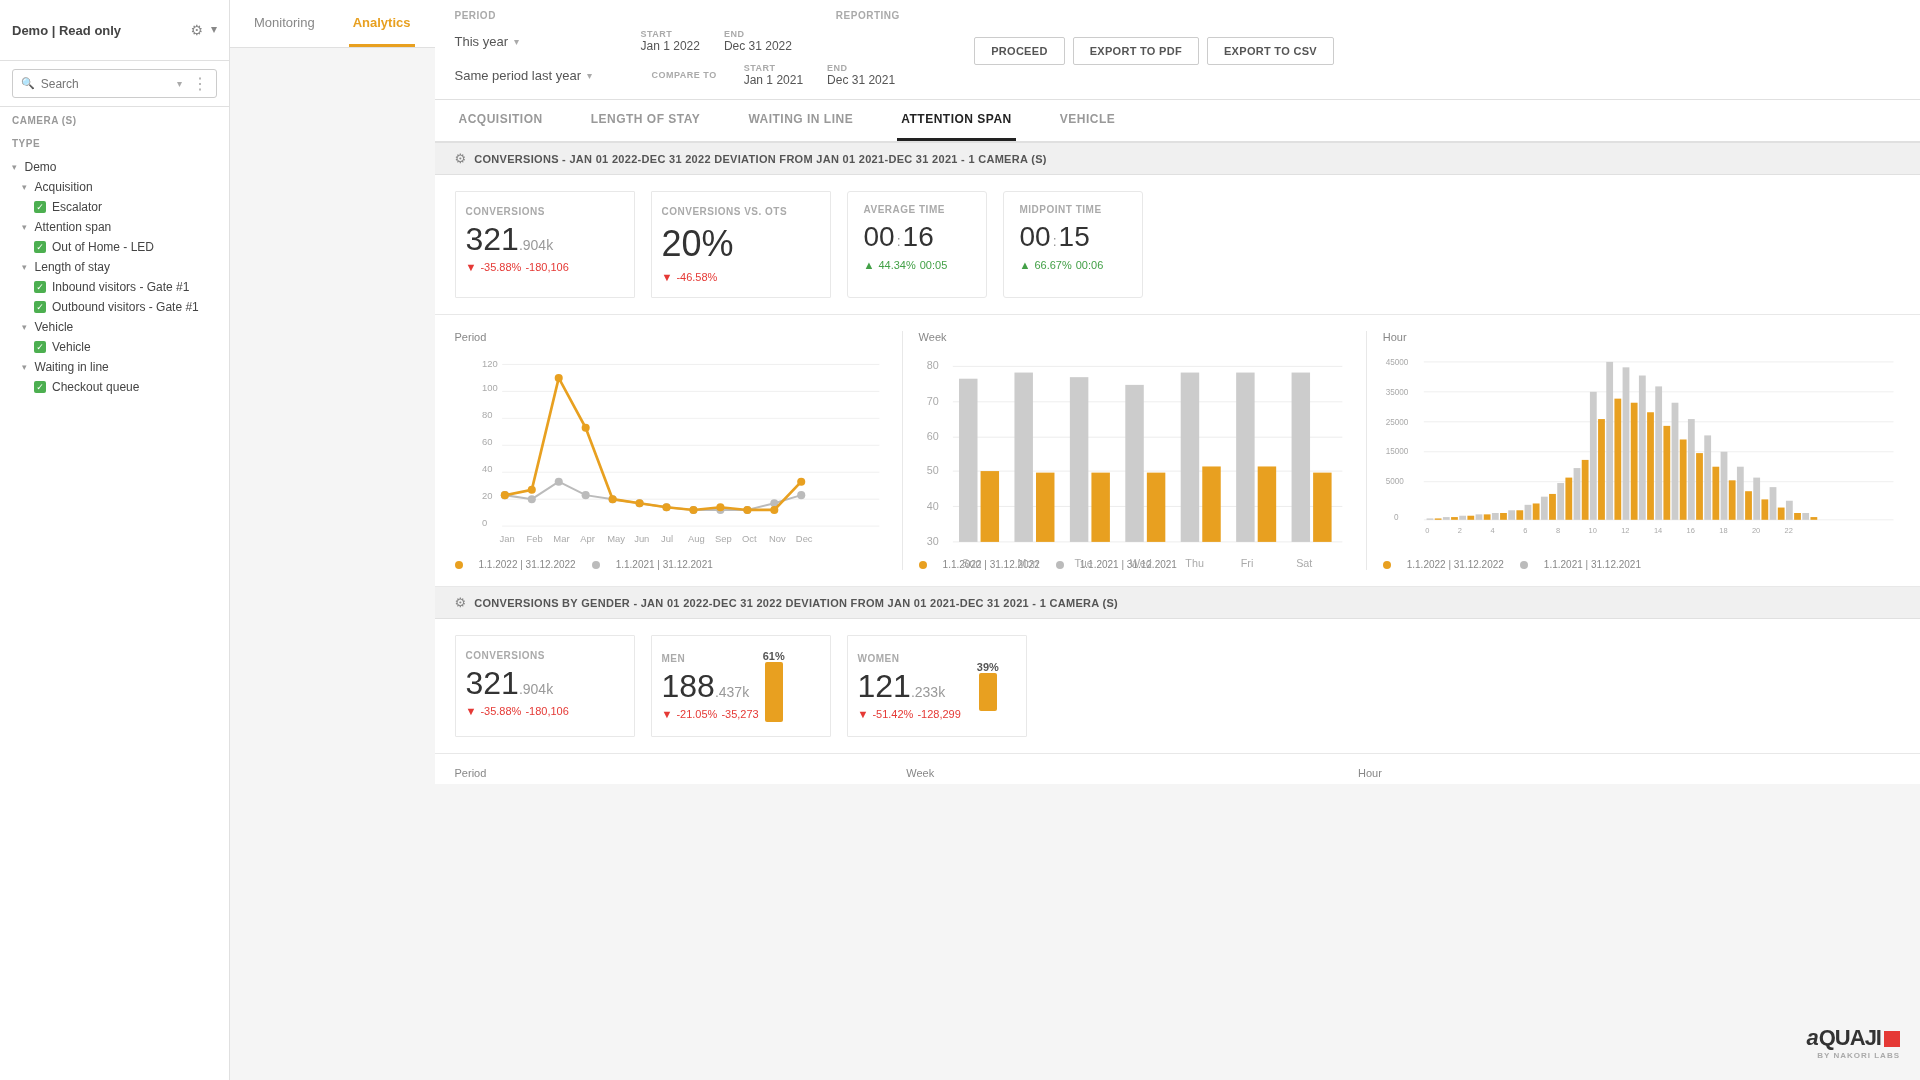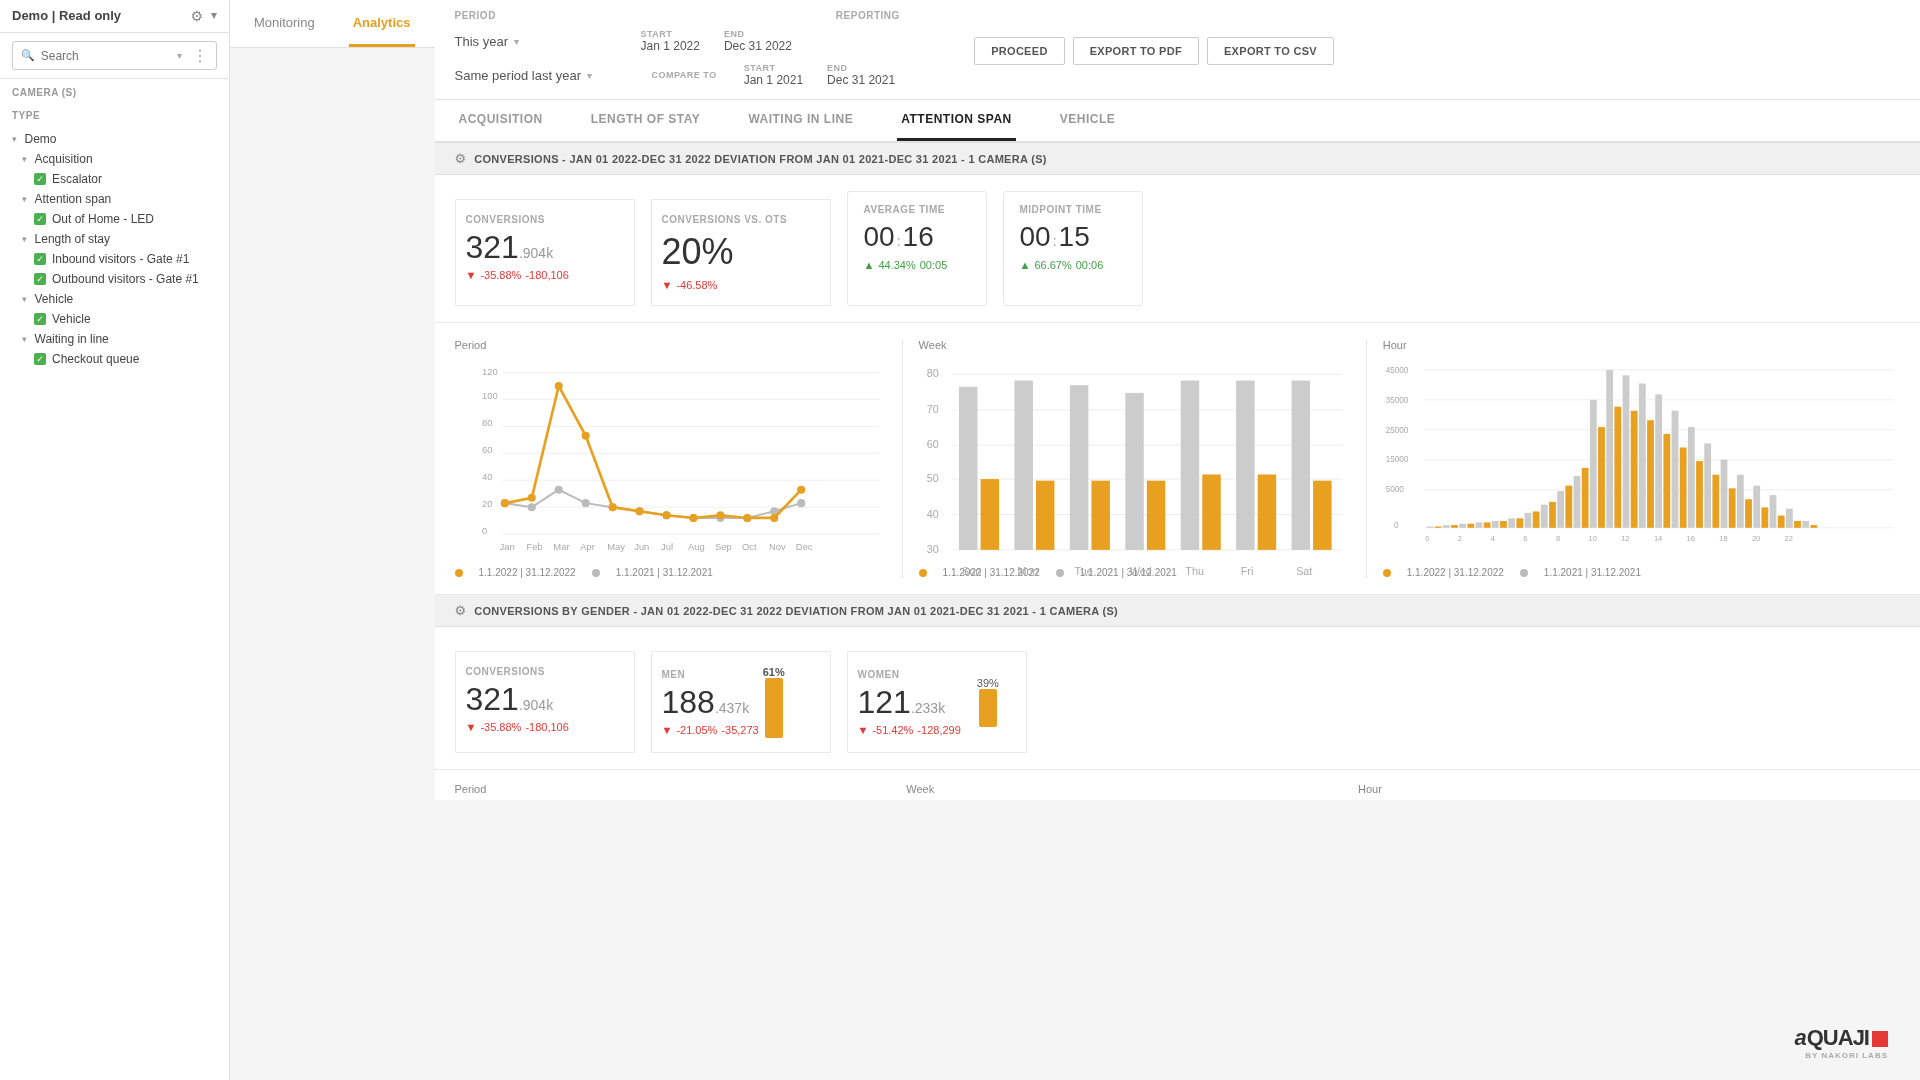--- a/index.html
+++ b/index.html
@@ -1,20 +1,20 @@
 <!DOCTYPE html>
 <html><head>
   <meta charset="utf-8">
   <style>
     * { box-sizing: border-box; margin: 0; padding: 0; }
     body { font-family: 'Segoe UI', Arial, sans-serif; background: #f5f5f5; display: flex; height: 1080px; width: 1920px; overflow: hidden; font-size: 12px; color: #333; }
 
     
     #sidebar { width: 230px; background: #fff; border-right: 1px solid #e0e0e0; display: flex; flex-direction: column; height: 100%; }
-    .sidebar-header { padding: 8px 12px; display: flex; align-items: flex-start; justify-content: space-between; border-bottom: 1px solid #e0e0e0; }
+    .sidebar-header { padding: 22px 12px; display: flex; align-items: flex-end; justify-content: space-between; border-bottom: 1px solid #e0e0e0; }
     .sidebar-title { font-weight: 600; font-size: 13px; color: #444; }
     .sidebar-icons { display: flex; gap: 8px; color: #888; }
     .sidebar-search { padding: 8px 12px; border-bottom: 1px solid #e0e0e0; }
     .sidebar-search-box { display: flex; align-items: center; border: 1px solid #ccc; border-radius: 3px; padding: 4px 8px; gap: 6px; background: #fff; width: 100%; }
     .sidebar-search-box input { border: none; outline: none; font-size: 12px; width: 100%; color: #555; }
     .search-icon-small { color: #aaa; font-size: 11px; }
     .sidebar-section-label { padding: 8px 12px 4px; font-size: 10px; font-weight: 700; color: #999; letter-spacing: 0.5px; }
     .sidebar-tree { padding: 4px 0; overflow-y: auto; flex: 1; }
     .tree-item { padding: 3px 12px; display: flex; align-items: center; gap: 6px; cursor: pointer; }
     .tree-item .arrow { color: #999; font-size: 9px; margin-right: 2px; }
@@ -41,36 +41,36 @@
     .a-tab { font-size: 12px; font-weight: 600; color: #999; padding: 12px 4px; border-bottom: 3px solid transparent; cursor: pointer; letter-spacing: 0.5px; text-transform: uppercase; }
     .a-tab.active { color: #222; border-bottom-color: #222; }
 
     
     .section-header { display: flex; align-items: center; gap: 8px; background: #f0f0f0; padding: 8px 20px; border-bottom: 1px solid #e0e0e0; margin-top: 0; }
     .section-header-text { font-size: 11px; font-weight: 600; color: #555; letter-spacing: 0.3px; }
     .gear-icon { color: #888; font-size: 13px; }
 
     
     .stats-row { display: flex; gap: 16px; padding: 16px 20px; background: #fff; border-bottom: 1px solid #e8e8e8; }
-    .stat-card { border: 1px solid #e8e8e8; border-radius: 1px; padding: 14px 10px; min-width: 180px; margin-top: 8px; }
+    .stat-card { border: 1px solid #e8e8e8; border-radius: 1px; padding: 14px 10px; min-width: 180px; }
     .stat-label { font-size: 10px; font-weight: 700; color: #aaa; letter-spacing: 0.5px; text-transform: uppercase; margin-bottom: 6px; }
     .stat-value { font-size: 32px; font-weight: 300; color: #333; line-height: 1; }
     .stat-value .small { font-size: 14px; color: #999; font-weight: 400; }
     .stat-change { font-size: 11px; margin-top: 6px; display: flex; align-items: center; gap: 4px; }
     .neg { color: #e53935; }
     .pos { color: #43a047; }
     .chart-title { font-size: 11px; color: #888; margin-bottom: 8px; font-weight: 500; }
     .chart-area { height: 200px; position: relative; }
     .chart-legend { display: flex; gap: 16px; margin-top: 8px; font-size: 10px; color: #888; align-items: center; }
     .legend-dot { width: 8px; height: 8px; border-radius: 50%; display: inline-block; }
     .legend-dot.orange { background: #e8a020; }
     .legend-dot.gray { background: #bbb; }
 
     
-    .logo-area { position: fixed; bottom: 20px; right: 32px; font-size: 22px; font-weight: 700; color: #333; }
+    .logo-area { position: fixed; bottom: 20px; right: 20px; font-size: 22px; font-weight: 700; color: #333; }
     .logo-sub { font-size: 8px; color: #aaa; letter-spacing: 1px; text-align: right; }
     .avg-card { border: 1px solid #e8e8e8; border-radius: 3px; padding: 12px 16px; min-width: 140px; }
   </style>
 </head>
 <body>
 
 <div id="sidebar">
   <div class="sidebar-header">
     <span class="sidebar-title">Demo | Read only</span>
     <div class="sidebar-icons">
@@ -540,21 +540,21 @@
           <div class="stat-value">
             <span>121</span><span class="small">.233</span><span class="small">k</span>
           </div>
           <div class="stat-change neg">
             <span>▼</span>
             <span>-51.42%</span>
             <span>-128,299</span>
           </div>
         </div>
         <div style="display:flex;flex-direction:column;align-items:center;">
-          <span style="font-size:11px;color:#555;font-weight:400;">39%</span>
+          <span style="font-size:11px;color:#555;font-weight:700;">39%</span>
           <div style="width:18px;height:38px;background:#e8a020;border-radius:2px;"></div>
         </div>
       </div>
     </div>
 
     <div style="display:flex;background:#fff;padding:12px 20px 4px;">
       <div style="flex:1;">
         <span class="chart-title">Period</span>
       </div>
       <div style="flex:1;">

